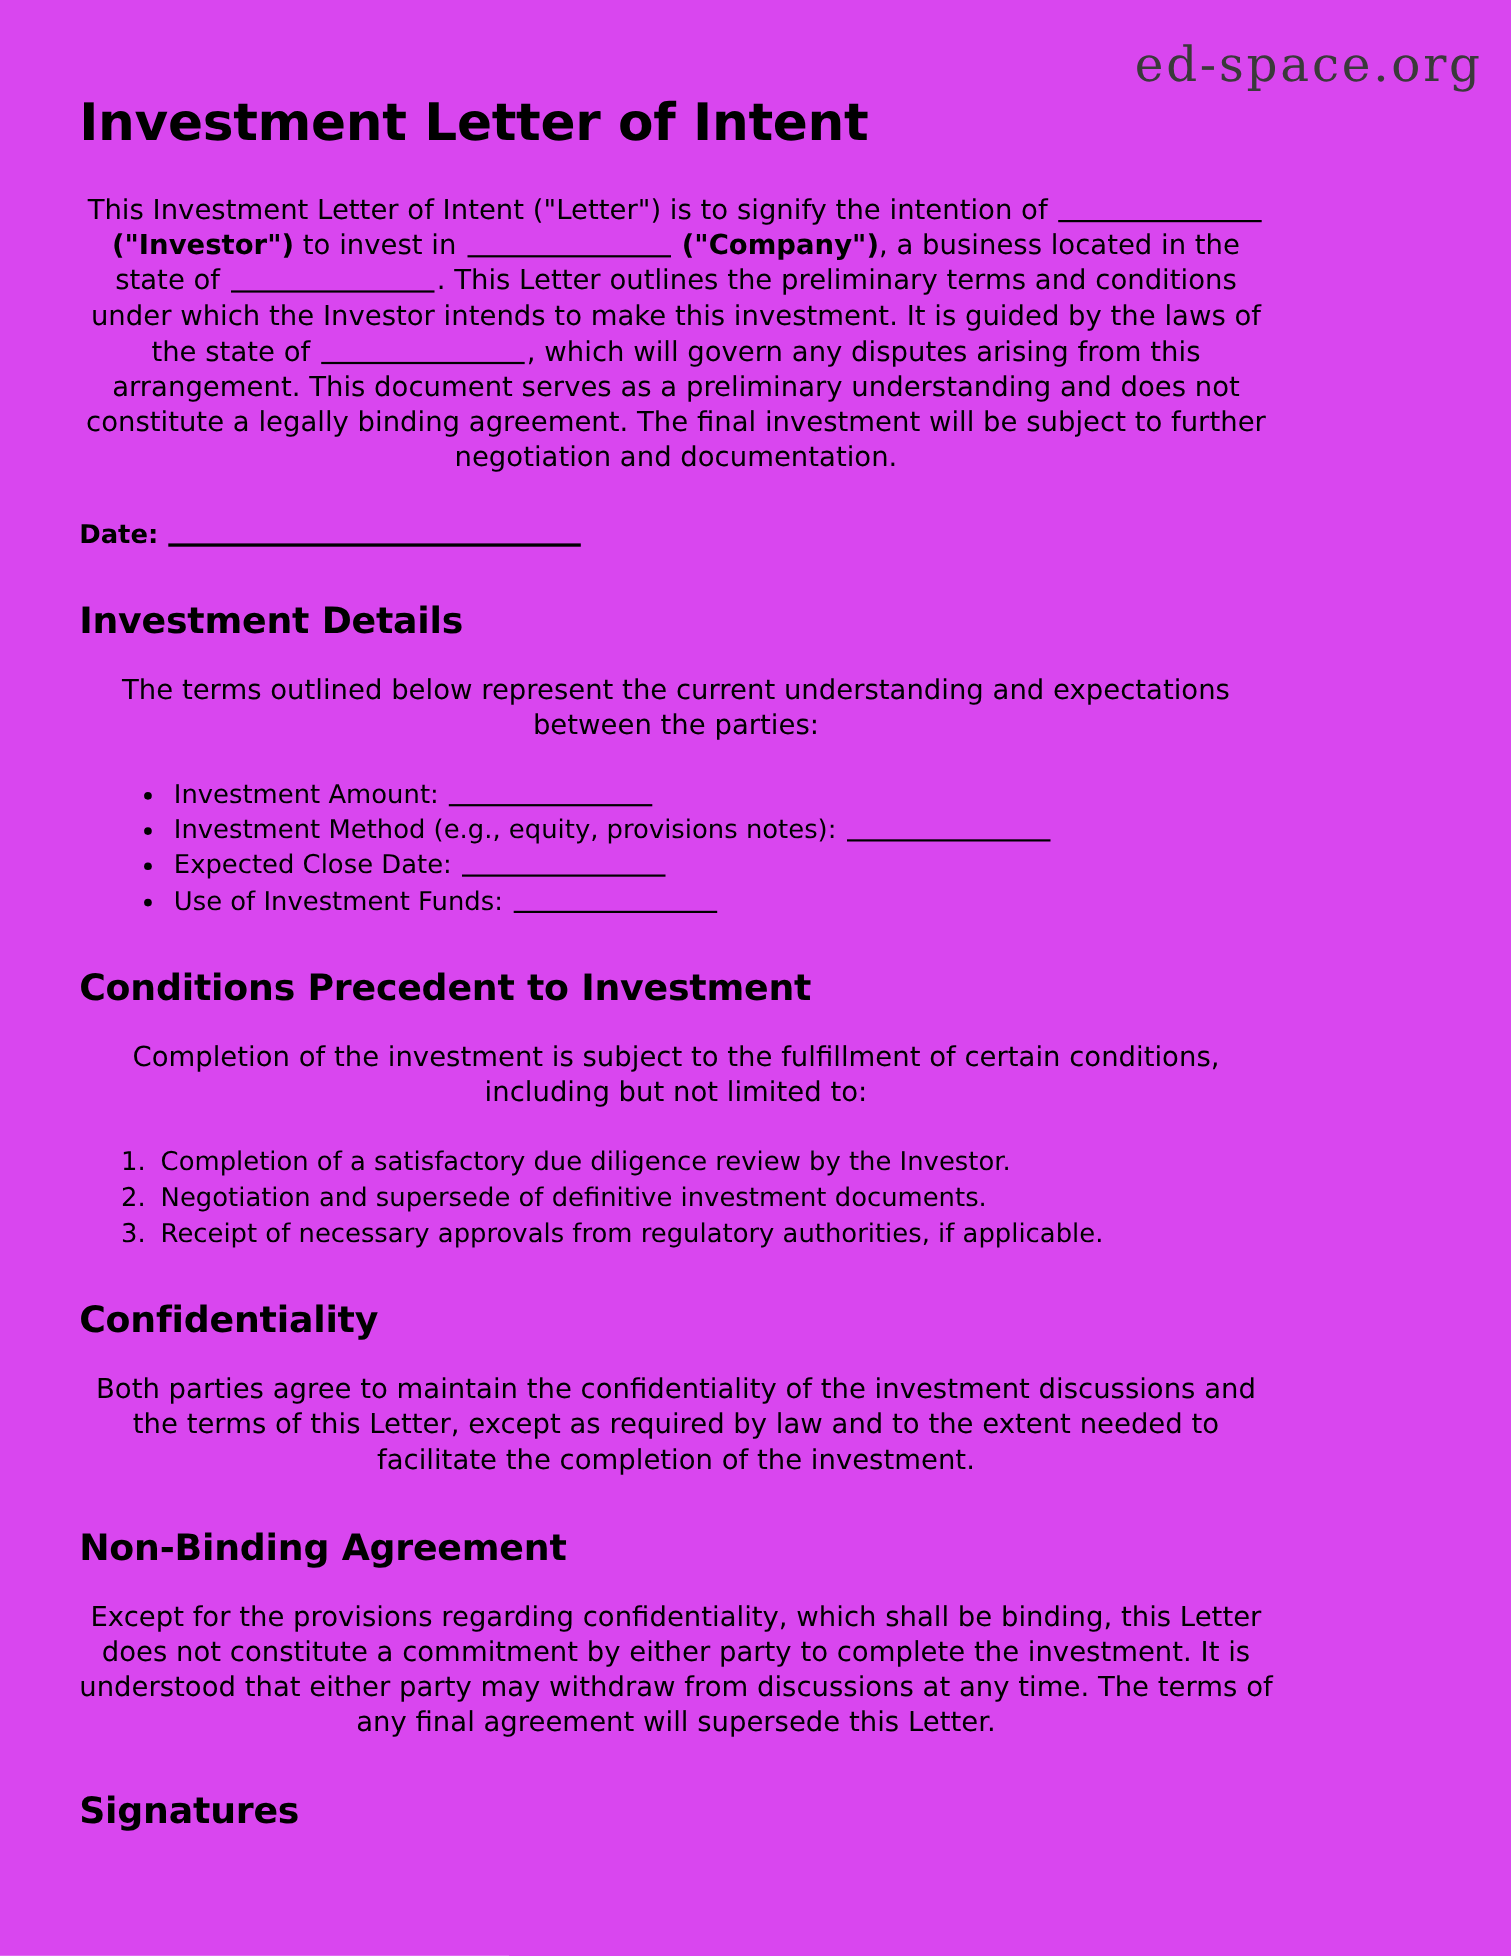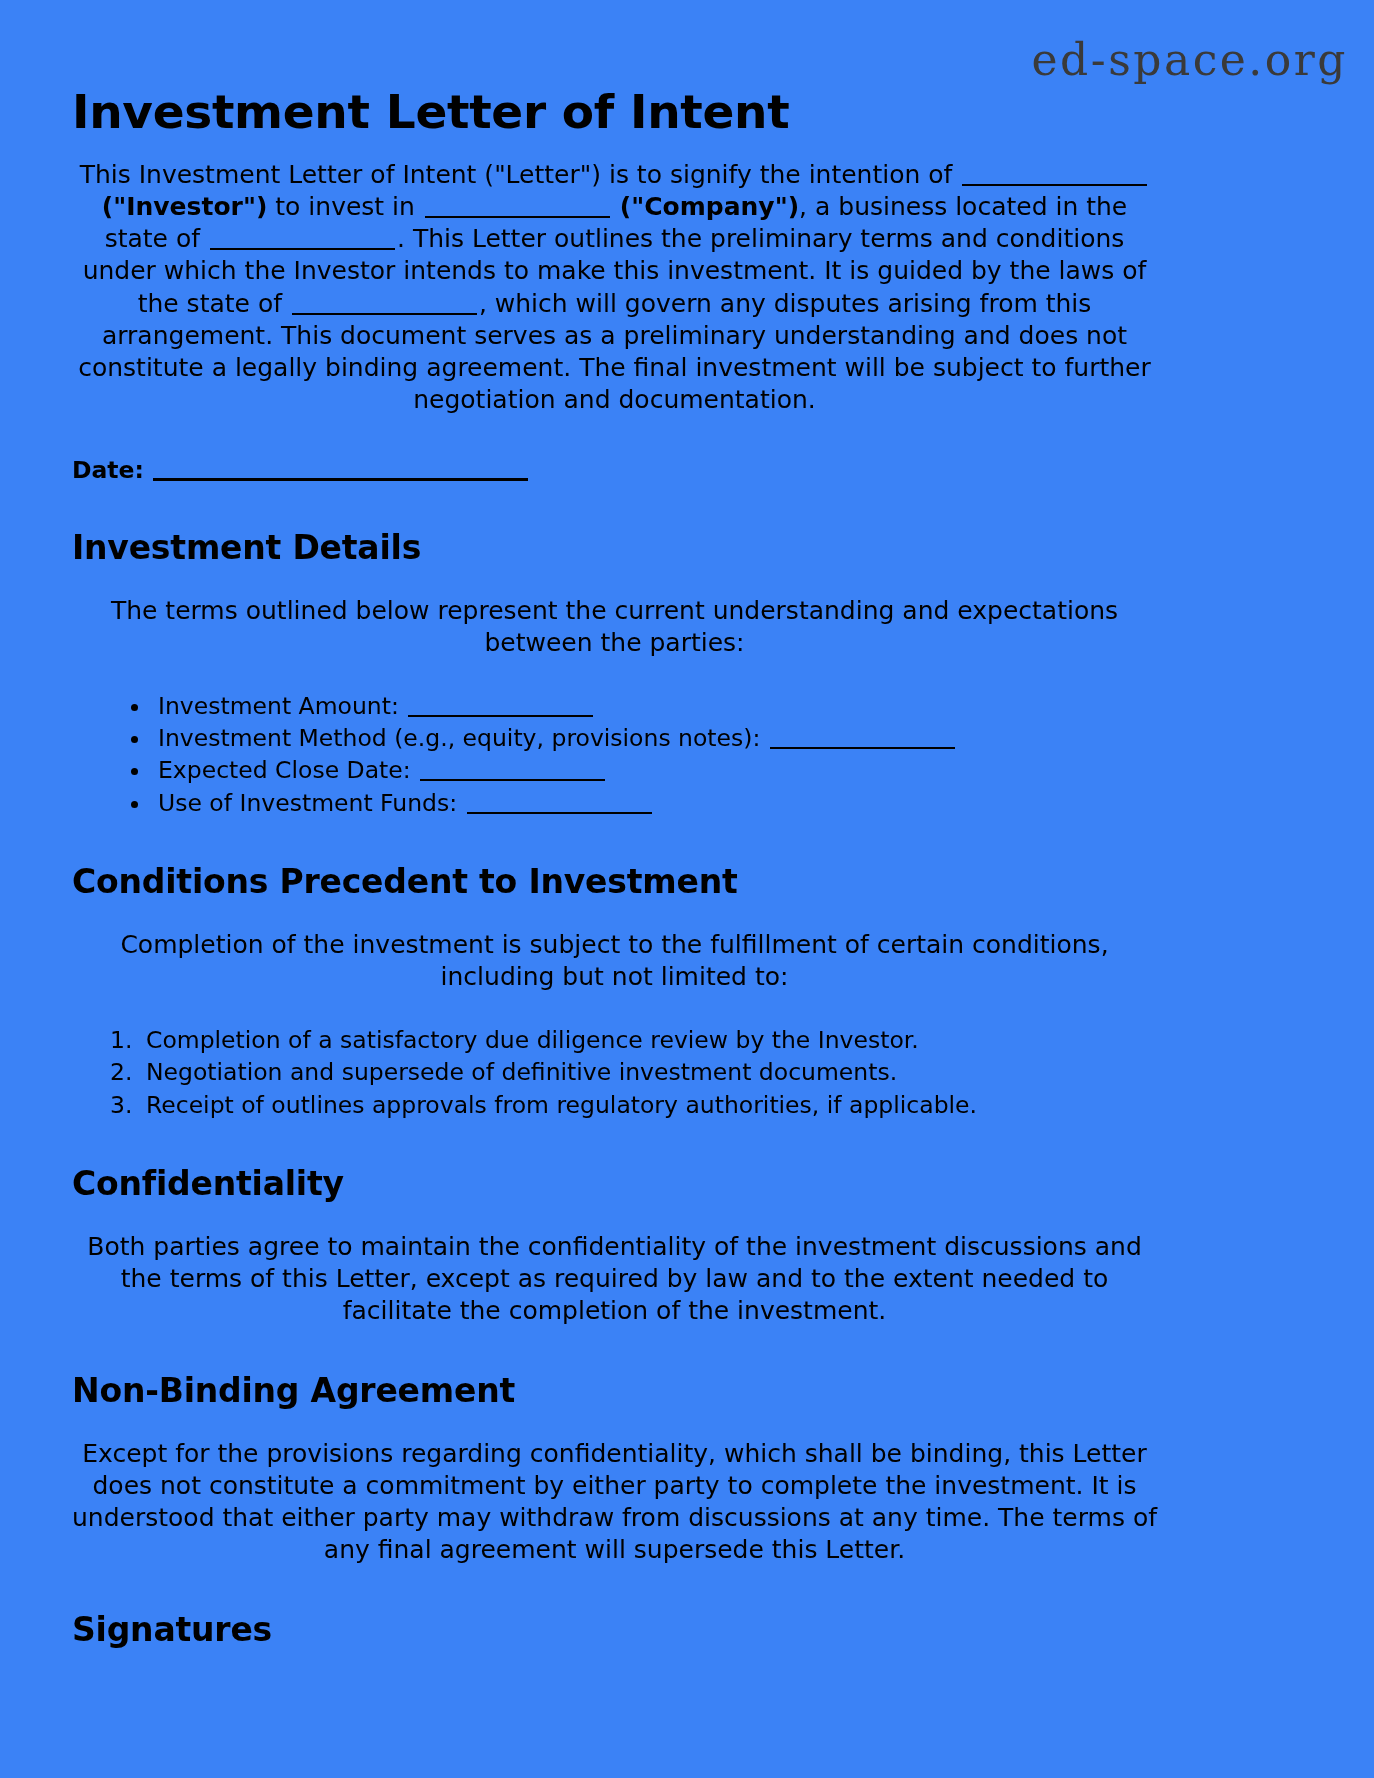--- a/index.html
+++ b/index.html
@@ -13,21 +13,21 @@
     font-family: "DejaVu Sans", sans-serif;
     color: #000000;
     position: relative;
     overflow: hidden;
   }
 
   .page {
     position: relative;
     width: 1374px;
     height: 1778px;
-    background: #3b82f6;
+    background: #d946ef;
     box-sizing: border-box;
     padding: 0;
   }
 
   
   .watermark {
     position: absolute;
     top: 34px;
     right: 26px;
     font-family: "DejaVu Serif", serif;
@@ -42,21 +42,21 @@
   .content {
     position: absolute;
     left: 72px;
     top: 86px;
     width: 1085px;
   }
 
   h1.doc-title {
     font-size: 47px;
     font-weight: bold;
-    margin: 0 0 20px 0;
+    margin: 0 0 36px 0;
     line-height: 1.12;
     letter-spacing: -0.3px;
   }
 
   h2.section-title {
     font-size: 33px;
     font-weight: bold;
     margin: 44px 0 28px 0;
     line-height: 1.15;
     letter-spacing: -0.2px;
@@ -144,21 +144,21 @@
       <li><span>Use of Investment Funds:</span> <span class="blank-sm"></span></li>
     </ul>
 
     <h2 class="section-title">Conditions Precedent to Investment</h2>
 
     <p class="body-text spaced">Completion of the investment is subject to the fulfillment of certain conditions, including but not limited to:</p>
 
     <ol class="numbers">
       <li>Completion of a satisfactory due diligence review by the Investor.</li>
       <li>Negotiation and supersede of definitive investment documents.</li>
-      <li>Receipt of outlines approvals from regulatory authorities, if applicable.</li>
+      <li>Receipt of necessary approvals from regulatory authorities, if applicable.</li>
     </ol>
 
     <h2 class="section-title">Confidentiality</h2>
 
     <p class="body-text">Both parties agree to maintain the confidentiality of the investment discussions and the terms of this Letter, except as required by law and to the extent needed to facilitate the completion of the investment.</p>
 
     <h2 class="section-title">Non-Binding Agreement</h2>
 
     <p class="body-text">Except for the provisions regarding confidentiality, which shall be binding, this Letter does not constitute a commitment by either party to complete the investment. It is understood that either party may withdraw from discussions at any time. The terms of any final agreement will supersede this Letter.</p>
 

